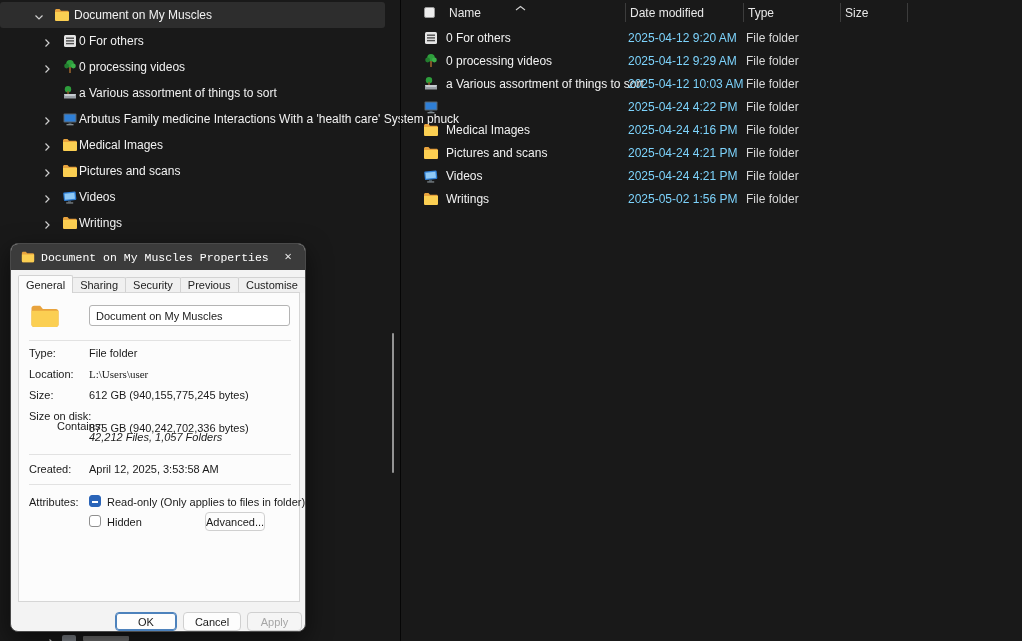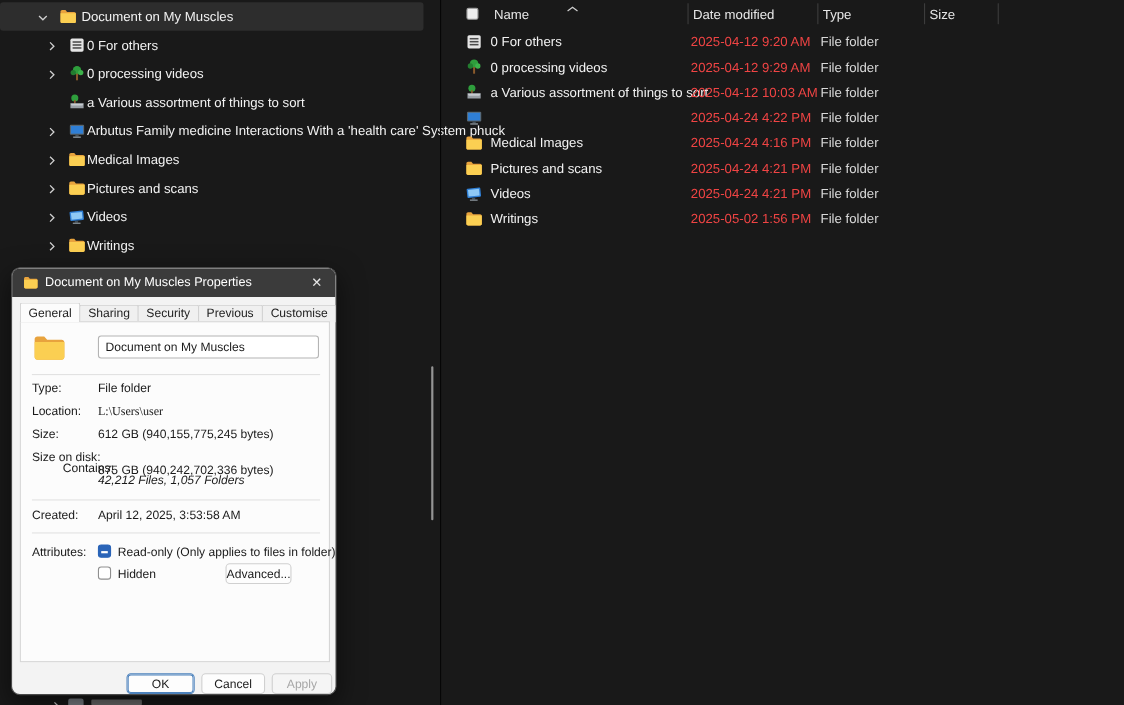--- a/index.html
+++ b/index.html
@@ -31,29 +31,29 @@
   
   .list-pane { position:absolute; left:401px; top:0; width:621px; height:641px; }
   .list-header { position:absolute; left:0; top:0; width:621px; height:26px; font-size:12px; color:#e8e8e8; }
   .hdr-checkbox { position:absolute; left:23px; top:7px; width:11px; height:11px; background:#ededed; border:1px solid #9a9a9a; border-radius:2px; }
   .hdr-label { position:absolute; top:6px; white-space:nowrap; }
   .hdr-sep { position:absolute; top:3px; width:1px; height:19px; background:#3c3c3c; }
   .sort-caret { position:absolute; left:114px; top:0px; width:11px; height:6px; }
   .list-row { position:absolute; left:0; width:621px; height:23px; font-size:12px; }
   .list-row .fi { left:22px; top:3px; }
   .list-row .name { position:absolute; left:45px; top:4px; color:#f2f2f2; white-space:nowrap; }
-  .list-row .date { position:absolute; left:227px; top:4px; color:#ef4444; white-space:nowrap; }
+  .list-row .date { position:absolute; left:227px; top:4px; color:#7dd3fc; white-space:nowrap; }
   .list-row .type { position:absolute; left:345px; top:4px; color:#d8d8d8; white-space:nowrap; }
   .list-row .size { position:absolute; left:445px; top:4px; color:#d8d8d8; white-space:nowrap; }
 
   
   .dialog { position:absolute; left:10px; top:243px; width:296px; height:389px;
     background:#f3f3f3; border-radius:8px; box-shadow:0 8px 24px rgba(0,0,0,.55);
     color:#1a1a1a; font-size:11px; overflow:hidden; border:1px solid #4a4a4a; }
-  .dlg-titlebar { position:absolute; left:0; top:0; width:100%; height:26px; background:#3b3b3b; }
+  .dlg-titlebar { position:absolute; left:0; top:0; width:100%; height:26px; background:#3b3b3b;font-family:Liberation Mono, monospace; }
   .dlg-titlebar .fi { position:absolute; left:10px; top:6px; width:14px; height:14px; }
   .dlg-titlebar .fi svg { width:14px; height:14px; }
   .dlg-title { position:absolute; left:30px; top:7px; color:#ffffff; font-size:11.5px; white-space:nowrap; }
   .dlg-close { position:absolute; right:8px; top:4px; width:18px; height:18px; color:#e6e6e6;
     font-size:12px; text-align:center; line-height:18px; cursor:default; }
   .tab-strip { position:absolute; left:7px; top:31px; height:18px; display:flex; align-items:flex-end; }
   .tab { height:16px; padding:0 7px; background:#f0f0f0; border:1px solid #d2d2d2; border-bottom:none;
     font-size:11px; line-height:15px; margin-right:-1px; border-radius:2px 2px 0 0; color:#222; }
   .tab.active { height:18px; background:#fcfcfc; position:relative; z-index:2; line-height:18px; }
   .tab-page { position:absolute; left:7px; top:48px; width:282px; height:310px;

